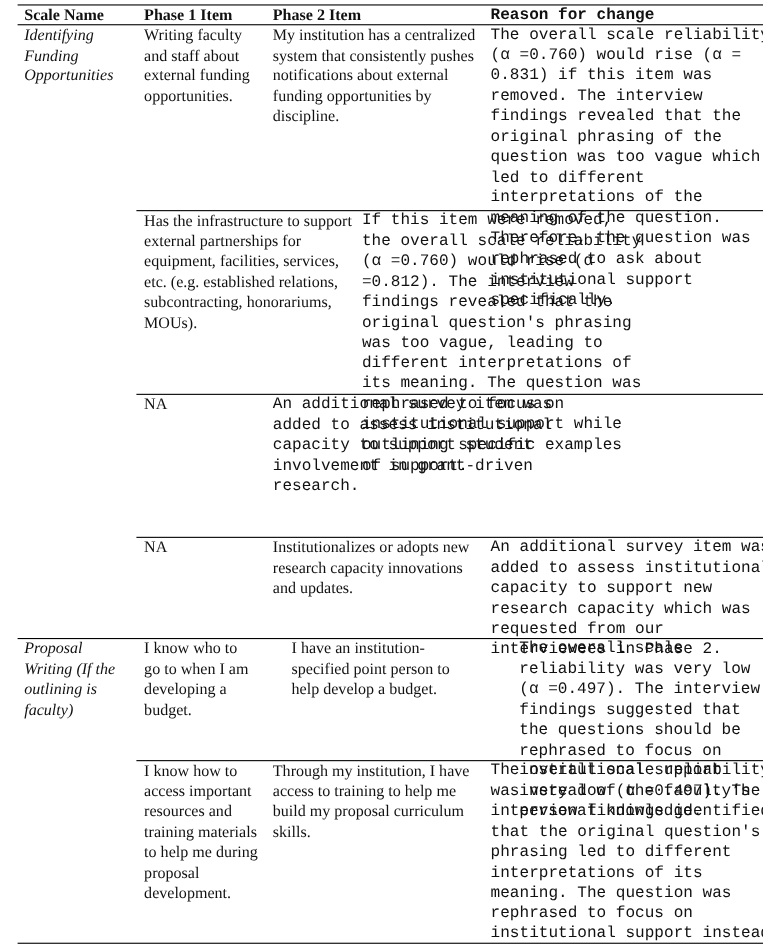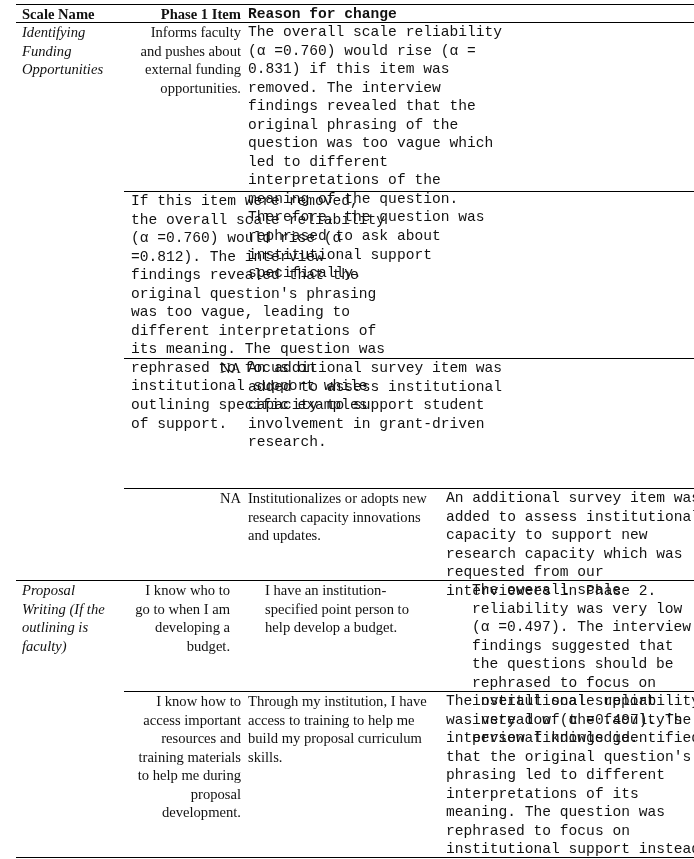--- a/index.html
+++ b/index.html
@@ -26,21 +26,21 @@
     }
     .hdr {
       display: flex;
       height: 17px;
       border-bottom: 1.5px solid #000;
       font-weight: bold;
       line-height: 18px;
     }
     .hdr > div { padding-top: 0px; }
     .c1 { width: 108px; padding-left: 6px; box-sizing: border-box; }
-    .c2 { width: 117px; padding-left: 7px; box-sizing: border-box; text-align: right; }
+    .c2 { width: 117px; padding-left: 7px; box-sizing: border-box; }
     .c3 { width: 198px; padding-left: 7px; box-sizing: border-box; }
     .c4 { width: 269px; padding-left: 7px; box-sizing: border-box; font-family: Liberation Mono, monospace; }
     .group {
       display: flex;
       border-bottom: 1.5px solid #000;
     }
     .group .scale {
       width: 108px;
       padding-left: 6px;
       box-sizing: border-box;
@@ -58,31 +58,34 @@
     .row:last-child { border-bottom: none; }
     .row > div { padding-top: 0px; }
   </style>
 </head>
 <body>
 
 <div class="tbl">
   <div class="hdr">
     <div class="c1">Scale Name</div>
     <div class="c2">Phase 1 Item</div>
+    <div class="c3">Phase 2 Item</div>
     <div class="c4">Reason for change</div>
   </div>
 
   <div class="group">
     <div class="scale" style="width:108px; padding-right:4px;">Identifying Funding Opportunities</div>
     <div class="rows">
       <div class="row" style="height:169px;">
-        <div class="c2">Informs faculty and pushes about external funding opportunities.</div>
+        <div class="c2">Writing faculty and staff about external funding opportunities.</div>
+        <div class="c3">My institution has a centralized system that consistently pushes notifications about external funding opportunities by discipline.</div>
         <div class="c4">The overall scale reliability (α =0.760) would rise (α = 0.831) if this item was removed. The interview findings revealed that the original phrasing of the question was too vague which led to different interpretations of the meaning of the question. Therefore, the question was rephrased to ask about institutional support specifically.</div>
       </div>
       <div class="row" style="height:167px;">
+        <div class="c3">Has the infrastructure to support external partnerships for equipment, facilities, services, etc. (e.g. established relations, subcontracting, honorariums, MOUs).</div>
         <div class="c4">If this item were removed, the overall scale reliability (α =0.760) would rise (α =0.812). The interview findings revealed that the original question's phrasing was too vague, leading to different interpretations of its meaning. The question was rephrased to focus on institutional support while outlining specific examples of support.</div>
       </div>
       <div class="row" style="height:130px;">
         <div class="c2">NA</div>
         <div class="c4">An additional survey item was added to assess institutional capacity to support student involvement in grant-driven research.</div>
       </div>
       <div class="row" style="height:91px;">
         <div class="c2">NA</div>
         <div class="c3">Institutionalizes or adopts new research capacity innovations and updates.</div>
         <div class="c4">An additional survey item was added to assess institutional capacity to support new research capacity which was requested from our interviewees in Phase 2.</div>

